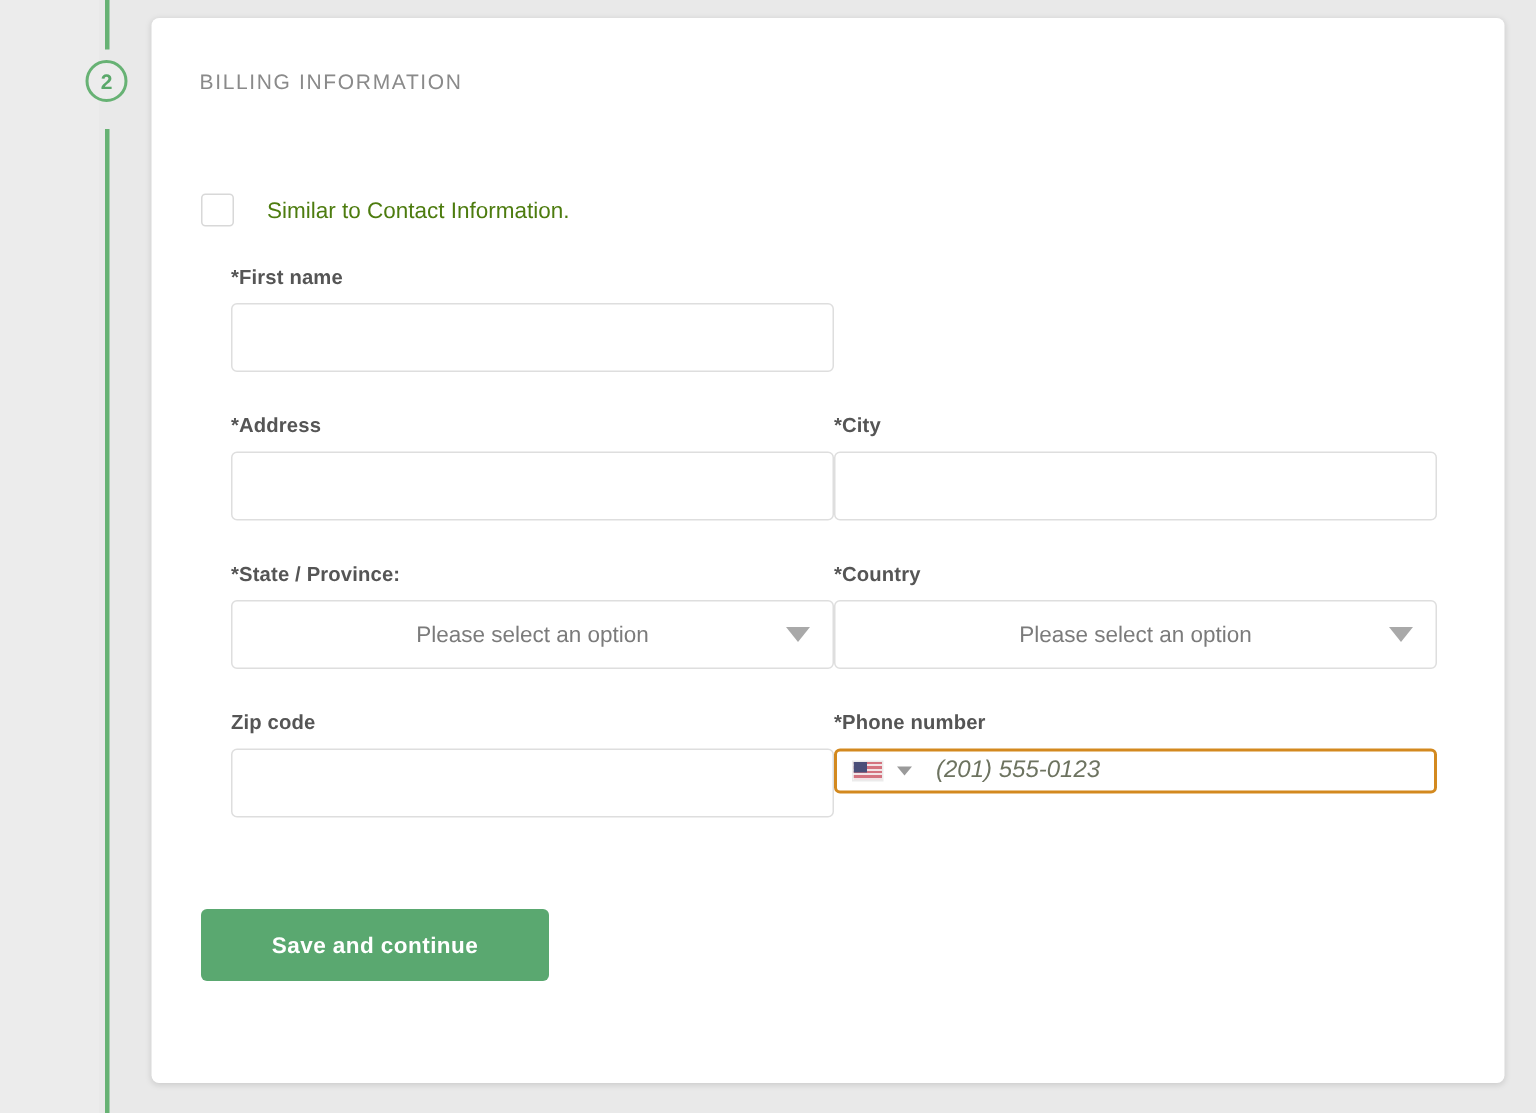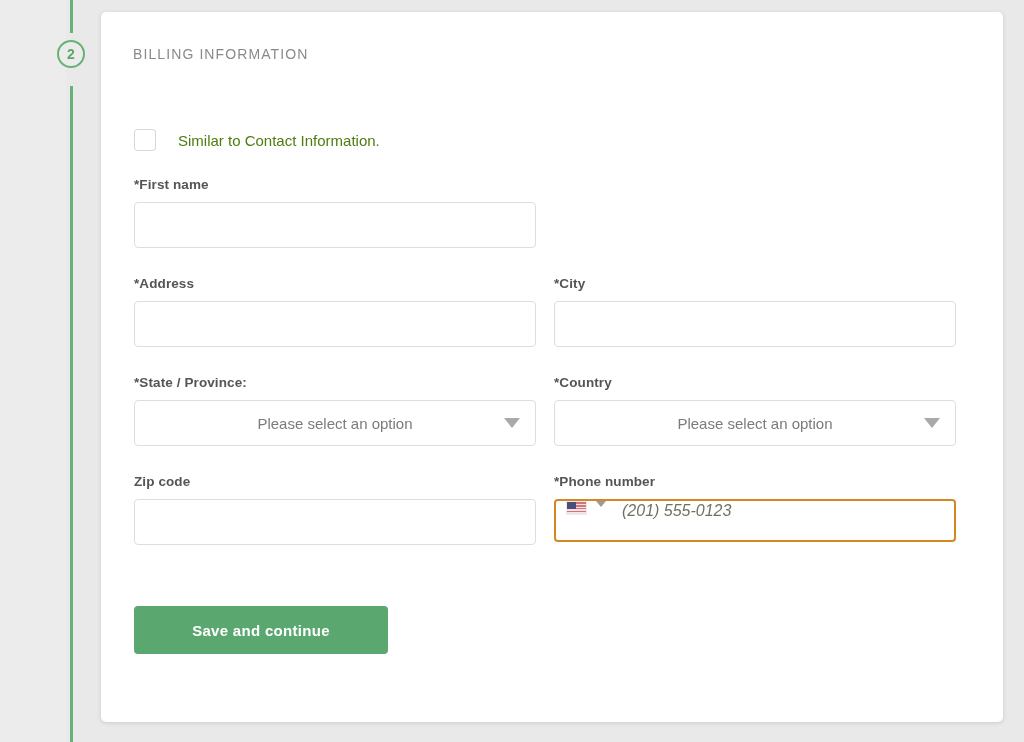--- a/index.html
+++ b/index.html
@@ -104,22 +104,22 @@
 
   
   #form {
     position: absolute;
     left: 33px;
     top: 165px;
     width: 838px;
   }
   .row {
     display: flex;
-    gap: 18px;
     margin-bottom: 28px;
+    margin-left: 20px;
   }
   .field {
     width: 402px;
     flex: 0 0 402px;
   }
   .field-label {
     display: block;
     font-size: 13.5px;
     font-weight: bold;
     color: #555;
@@ -170,27 +170,27 @@
     width: 0; height: 0;
     border-left: 8px solid transparent;
     border-right: 8px solid transparent;
     border-top: 10px solid #a9a9a9;
     pointer-events: none;
   }
 
   
   .phone-box {
     width: 100%;
-    height: 43px;
+    height: 30px;
     border: 2px solid #d3891f;
     border-radius: 4px;
     box-sizing: border-box;
     background: #fff;
     display: flex;
-    align-items: flex-start;
+    align-items: center;
     padding: 0 10px;
   }
   .flag {
     width: 21px;
     height: 14px;
     position: relative;
     overflow: hidden;
     border: 1px solid rgba(0,0,0,.08);
     box-sizing: border-box;
     flex: 0 0 auto;
@@ -232,21 +232,21 @@
     color: #6d7360;
     font-style: italic;
     opacity: 1;
   }
 
   
   #save-button {
     position: absolute;
     left: 33px;
     top: 594px;
-    width: 254px;
+    width: 232px;
     height: 48px;
     background: #5aa870;
     border: none;
     border-radius: 4px;
     color: #ffffff;
     font-family: "Liberation Sans", sans-serif;
     font-size: 15px;
     font-weight: bold;
     letter-spacing: .3px;
     cursor: pointer;

